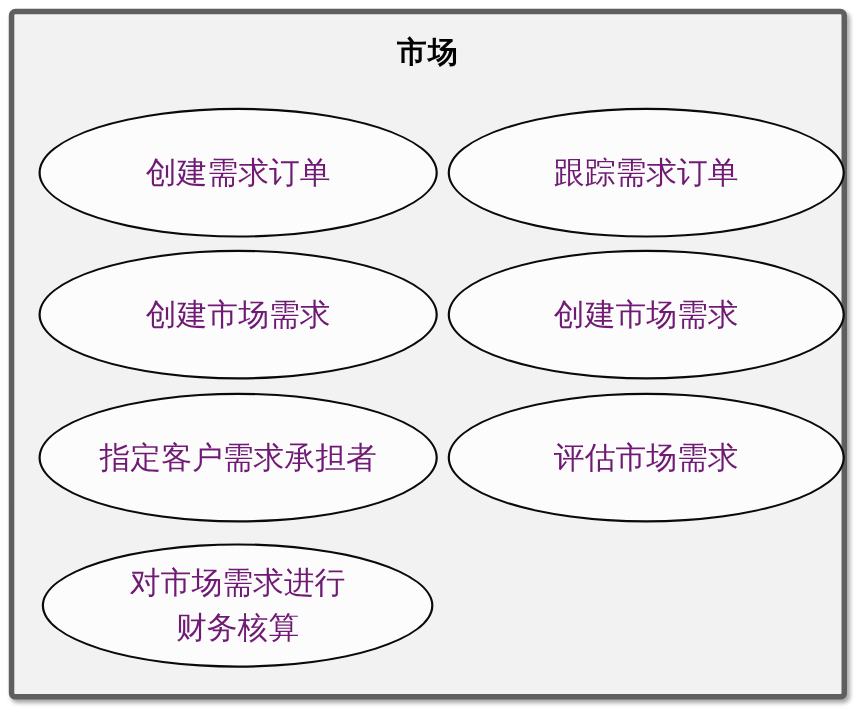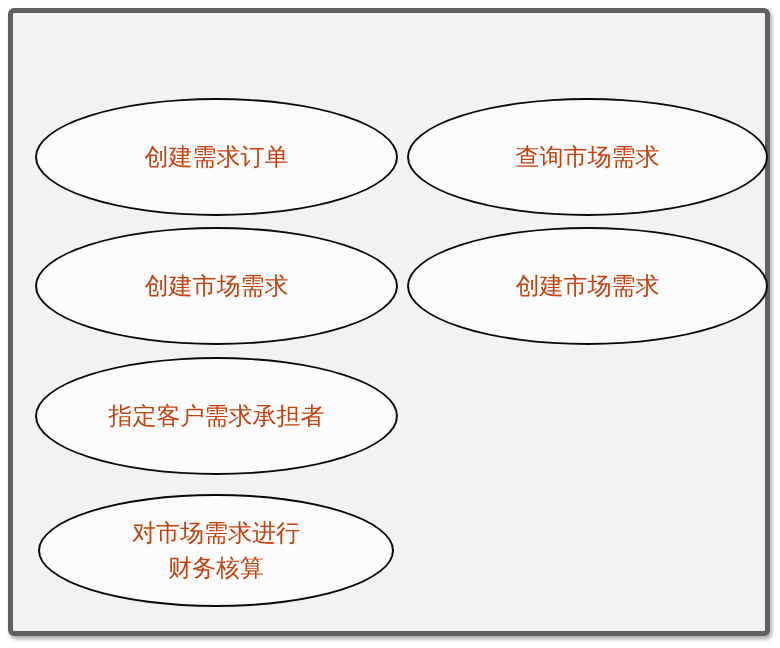--- a/index.html
+++ b/index.html
@@ -33,58 +33,62 @@
     position: absolute;
     background: #fcfcfc;
     border: 2.5px solid #0a0a0a;
     border-radius: 50%;
     display: flex;
     align-items: center;
     justify-content: center;
     text-align: center;
   }
   .usecase-label {
-    font-size: 24px;
-    color: #c2410c;
+    font-size: 28px;
+    color: #701a75;
     line-height: 1.45;
     white-space: pre-line;
     padding: 0 18px;
   }
   
   .uc-0 { left: 22px;  top: 85px;  width: 363px; height: 118px; }
   .uc-1 { left: 394px; top: 85px;  width: 361px; height: 118px; }
   .uc-2 { left: 22px;  top: 214px; width: 363px; height: 118px; }
   .uc-3 { left: 394px; top: 214px; width: 361px; height: 118px; }
   .uc-4 { left: 22px;  top: 344px; width: 363px; height: 118px; }
   .uc-5 { left: 394px; top: 344px; width: 361px; height: 118px; }
   .uc-6 { left: 25px;  top: 481px; width: 356px; height: 113px; }
 </style>
 </head>
 <body>
 
 <div class="boundary">
+  <div class="boundary-title">市场</div>
 
   <div class="usecase uc-0">
     <span class="usecase-label">创建需求订单</span>
   </div>
 
   <div class="usecase uc-1">
-    <span class="usecase-label">查询市场需求</span>
+    <span class="usecase-label">跟踪需求订单</span>
   </div>
 
   <div class="usecase uc-2">
     <span class="usecase-label">创建市场需求</span>
   </div>
 
   <div class="usecase uc-4">
     <span class="usecase-label">指定客户需求承担者</span>
   </div>
 
   <div class="usecase uc-3">
     <span class="usecase-label">创建市场需求</span>
   </div>
 
+  <div class="usecase uc-5">
+    <span class="usecase-label">评估市场需求</span>
+  </div>
 
   <div class="usecase uc-6">
     <span class="usecase-label">对市场需求进行
 财务核算</span>
   </div>
 </div>
 
 </body></html>

